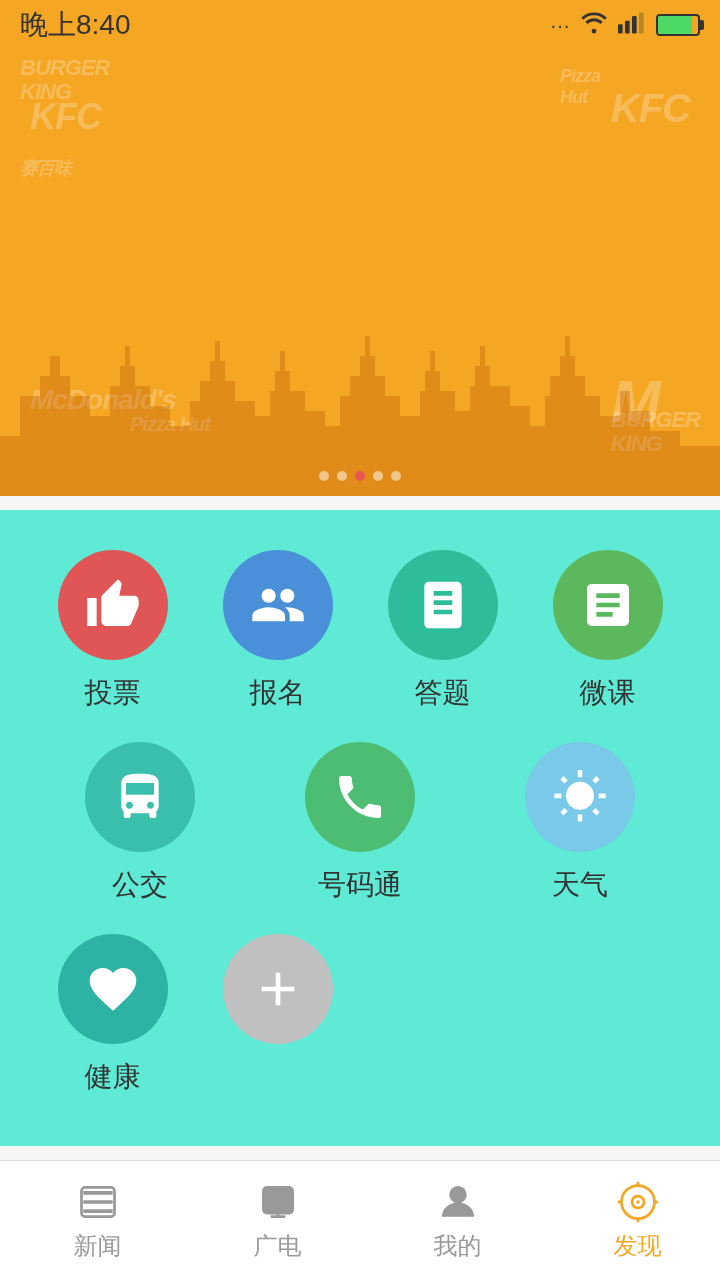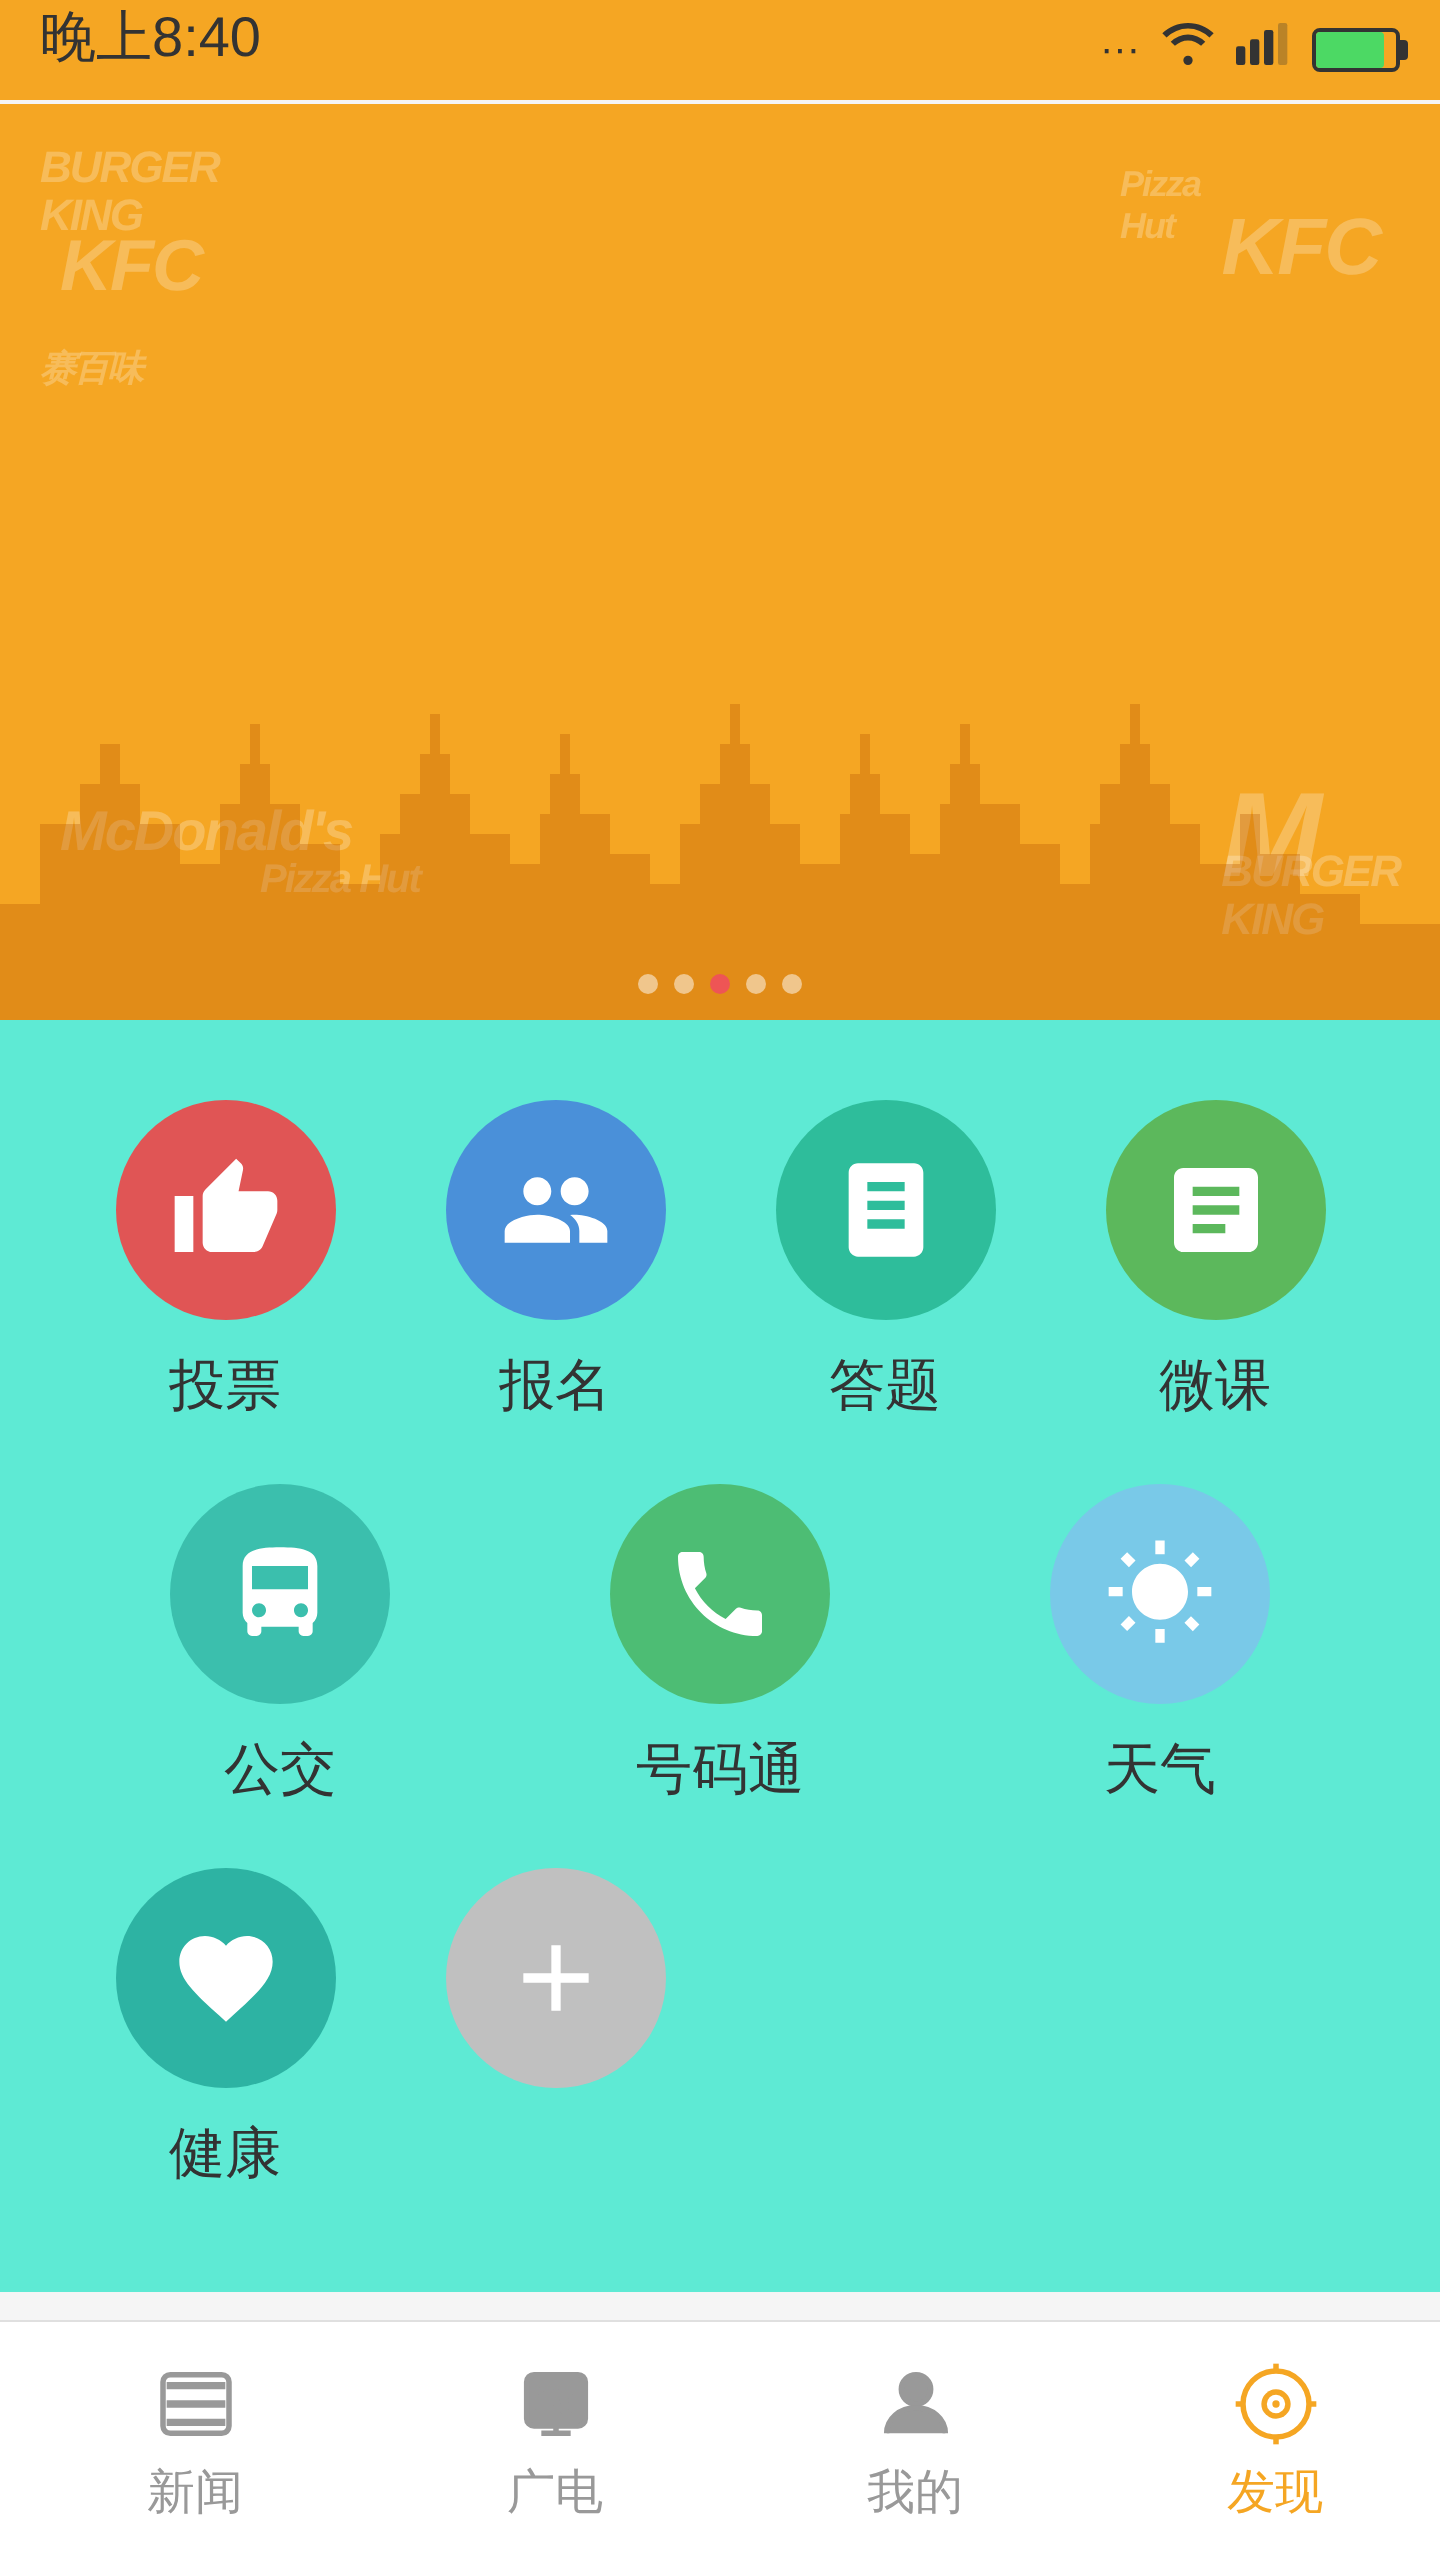--- a/index.html
+++ b/index.html
@@ -13,20 +13,21 @@
       position: relative;
     }
 
     
     .status-bar {
       position: absolute;
       top: 0; left: 0; right: 0;
       height: 50px;
       background: #f5a623;
       display: flex;
+      align-items: center;
       justify-content: space-between;
       padding: 0 20px;
       z-index: 100;
     }
     .status-time {
       color: #333;
       font-size: 28px;
       font-weight: 500;
     }
     .status-icons {
@@ -61,21 +62,21 @@
     .battery-fill {
       height: 100%;
       width: 85%;
       background: #4cd964;
       border-radius: 2px;
     }
 
     
     .banner {
       position: absolute;
-      top: 52px;
+      top: 36px;
       left: 0; right: 0;
       height: 460px;
       background: #b91c1c;
       overflow: hidden;
     }
     .banner-bg {
       position: absolute;
       inset: 0;
       background: #f5a623;
     }

